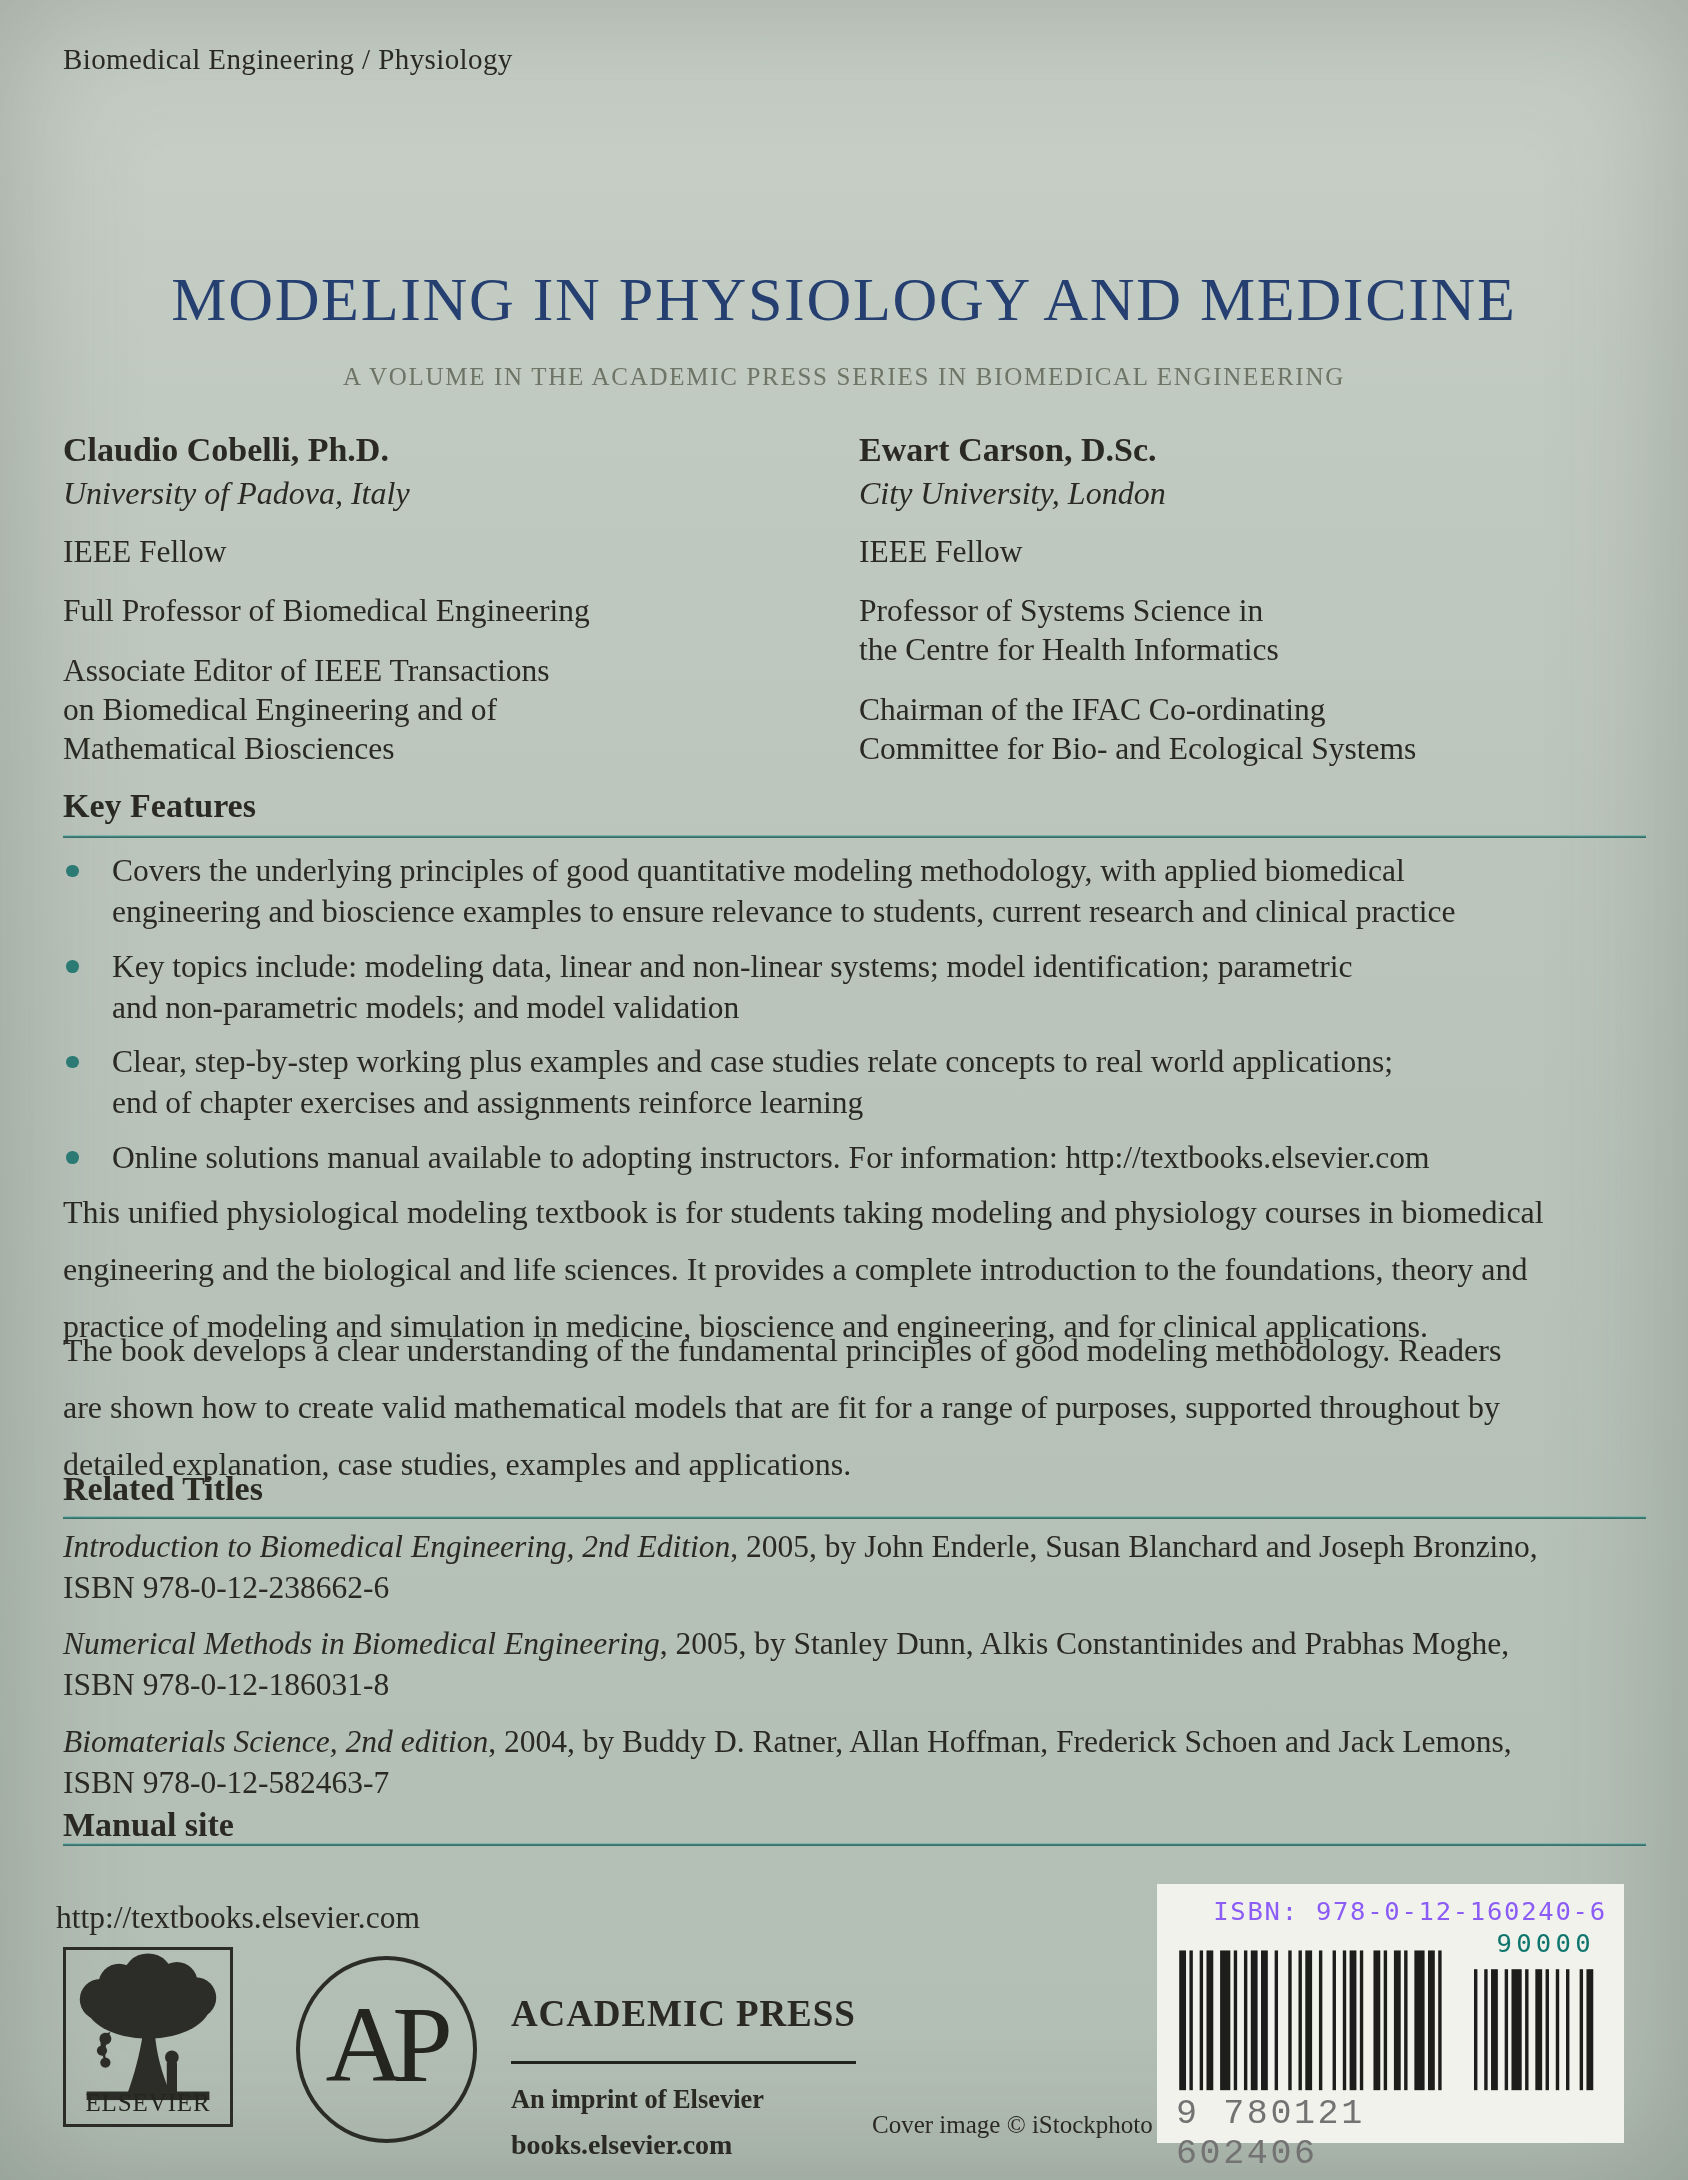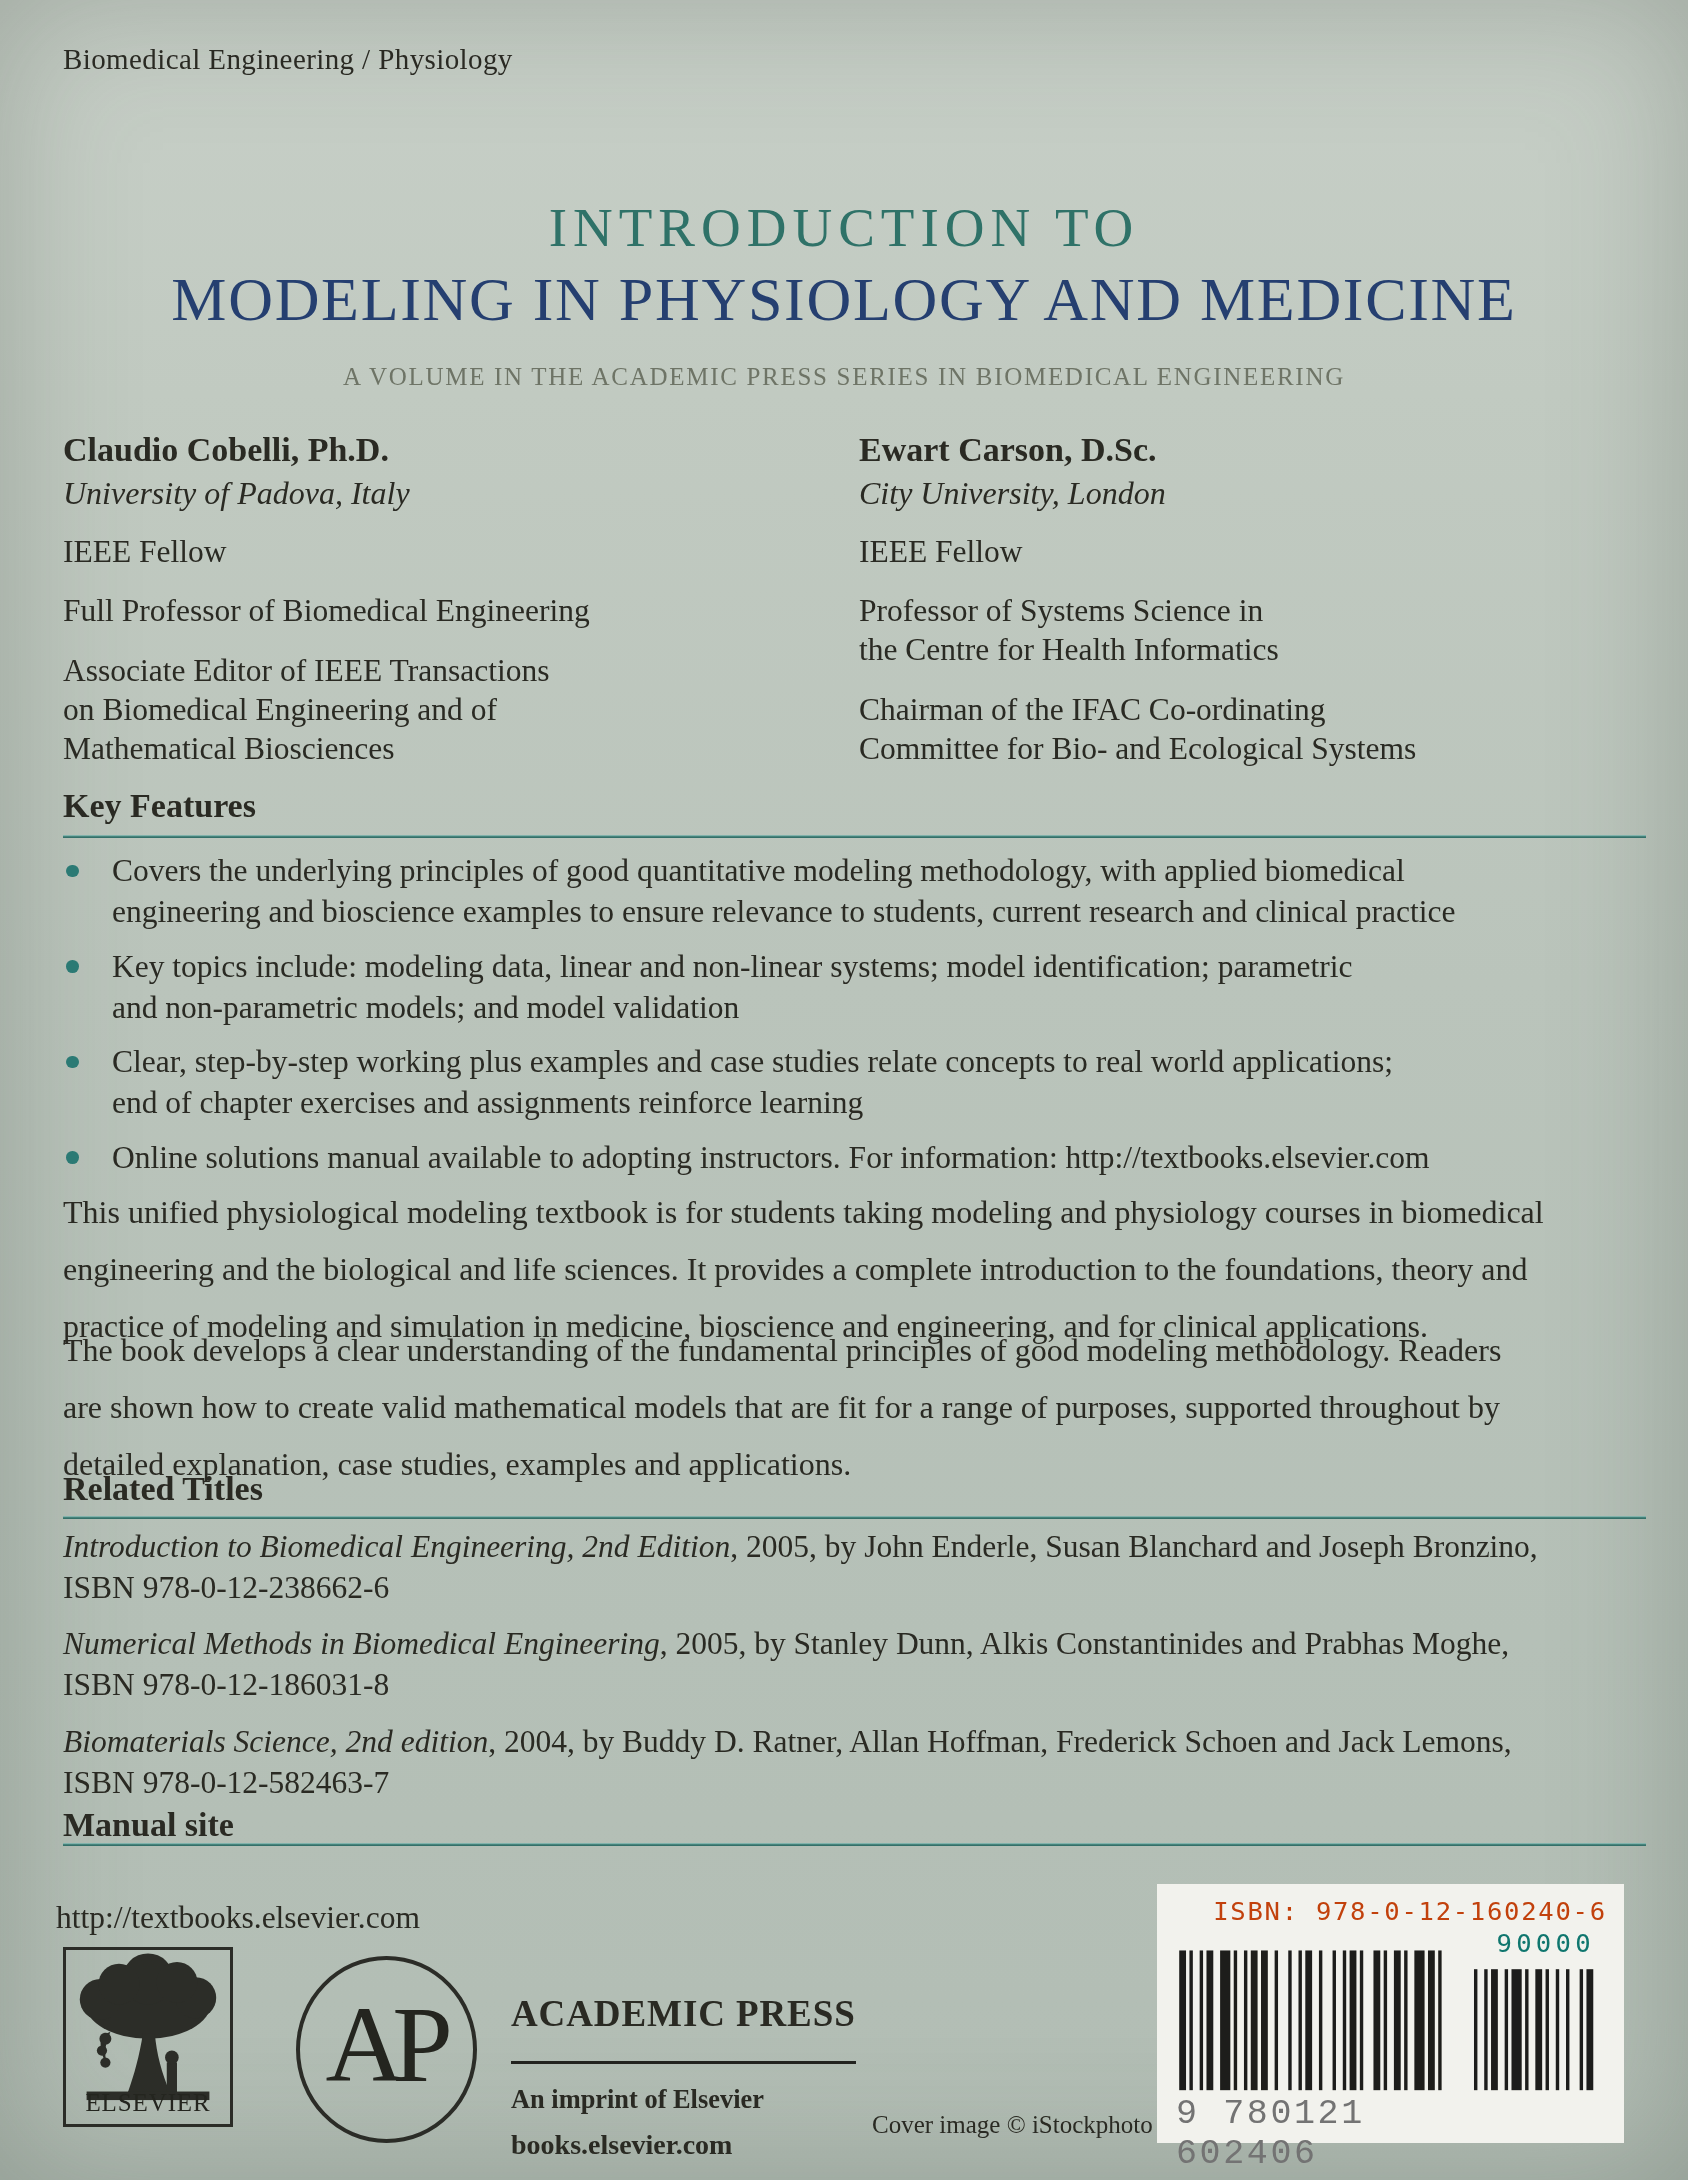--- a/index.html
+++ b/index.html
@@ -61,37 +61,36 @@
              transform:translate(-3.4px,-5.1px); }
   .ap-block { left:511px; top:1992px; }
   .ap-name { display:inline-block; font-size:37px; font-weight:bold; letter-spacing:0.9px;
              padding-bottom:26px; border-bottom:3.4px solid #22231f; }
   .ap-sub { font-size:26.4px; font-weight:bold; margin-top:20.4px; }
   .ap-url { font-size:28px; font-weight:bold; margin-top:13.6px; }
   .credit { left:872px; top:2111px; font-size:25px; }
 
   .barcode-box { left:1157px; top:1884px; width:467px; height:259px; background:#f2f2ed; }
   .bc-isbn { position:absolute; left:0; right:0; top:12px; text-align:center;
-             font-family:"DejaVu Sans Mono", monospace; font-size:25.6px; letter-spacing:1.7px; color:#c2410c;margin-left:39px; }
+             font-family:"DejaVu Sans Mono", monospace; font-size:25.6px; letter-spacing:1.7px; color:#8b5cf6;margin-left:39px; }
   .bc-addon { position:absolute; right:29px; top:44px;
               font-family:"DejaVu Sans Mono", monospace; font-size:25.6px; letter-spacing:4.3px; color:#0f766e; }
   .bc-digits { position:absolute; left:19px; top:210px; width:286px;
                font-family:Liberation Mono, monospace; font-size:35px; letter-spacing:2.6px; color:#737373; }
   .bc-svg { position:absolute; left:0; top:0; }
   .bc-svg rect { fill:#1d1d1b; }
   .tree-svg path, .tree-svg ellipse, .tree-svg rect, .tree-svg circle { fill:#2c2d28; }
 </style>
 </head>
 <body>
 
 <div class="page">
 
   <div class="abs category">Biomedical Engineering / Physiology</div>
 
-  <div class="abs title1">INTRODUCTION TO</div>
   <div class="abs title2">MODELING IN PHYSIOLOGY AND MEDICINE</div>
   <div class="abs series">A VOLUME IN THE ACADEMIC PRESS SERIES IN BIOMEDICAL ENGINEERING</div>
 
   <div class="abs author-col col-left">
     <div class="a-name">Claudio Cobelli, Ph.D.</div>
     <div class="a-aff">University of Padova, Italy</div>
     <div class="a-line">IEEE Fellow</div>
     <div class="a-line">Full Professor of Biomedical Engineering</div>
     <div class="a-line">Associate Editor of IEEE Transactions
 on Biomedical Engineering and of

